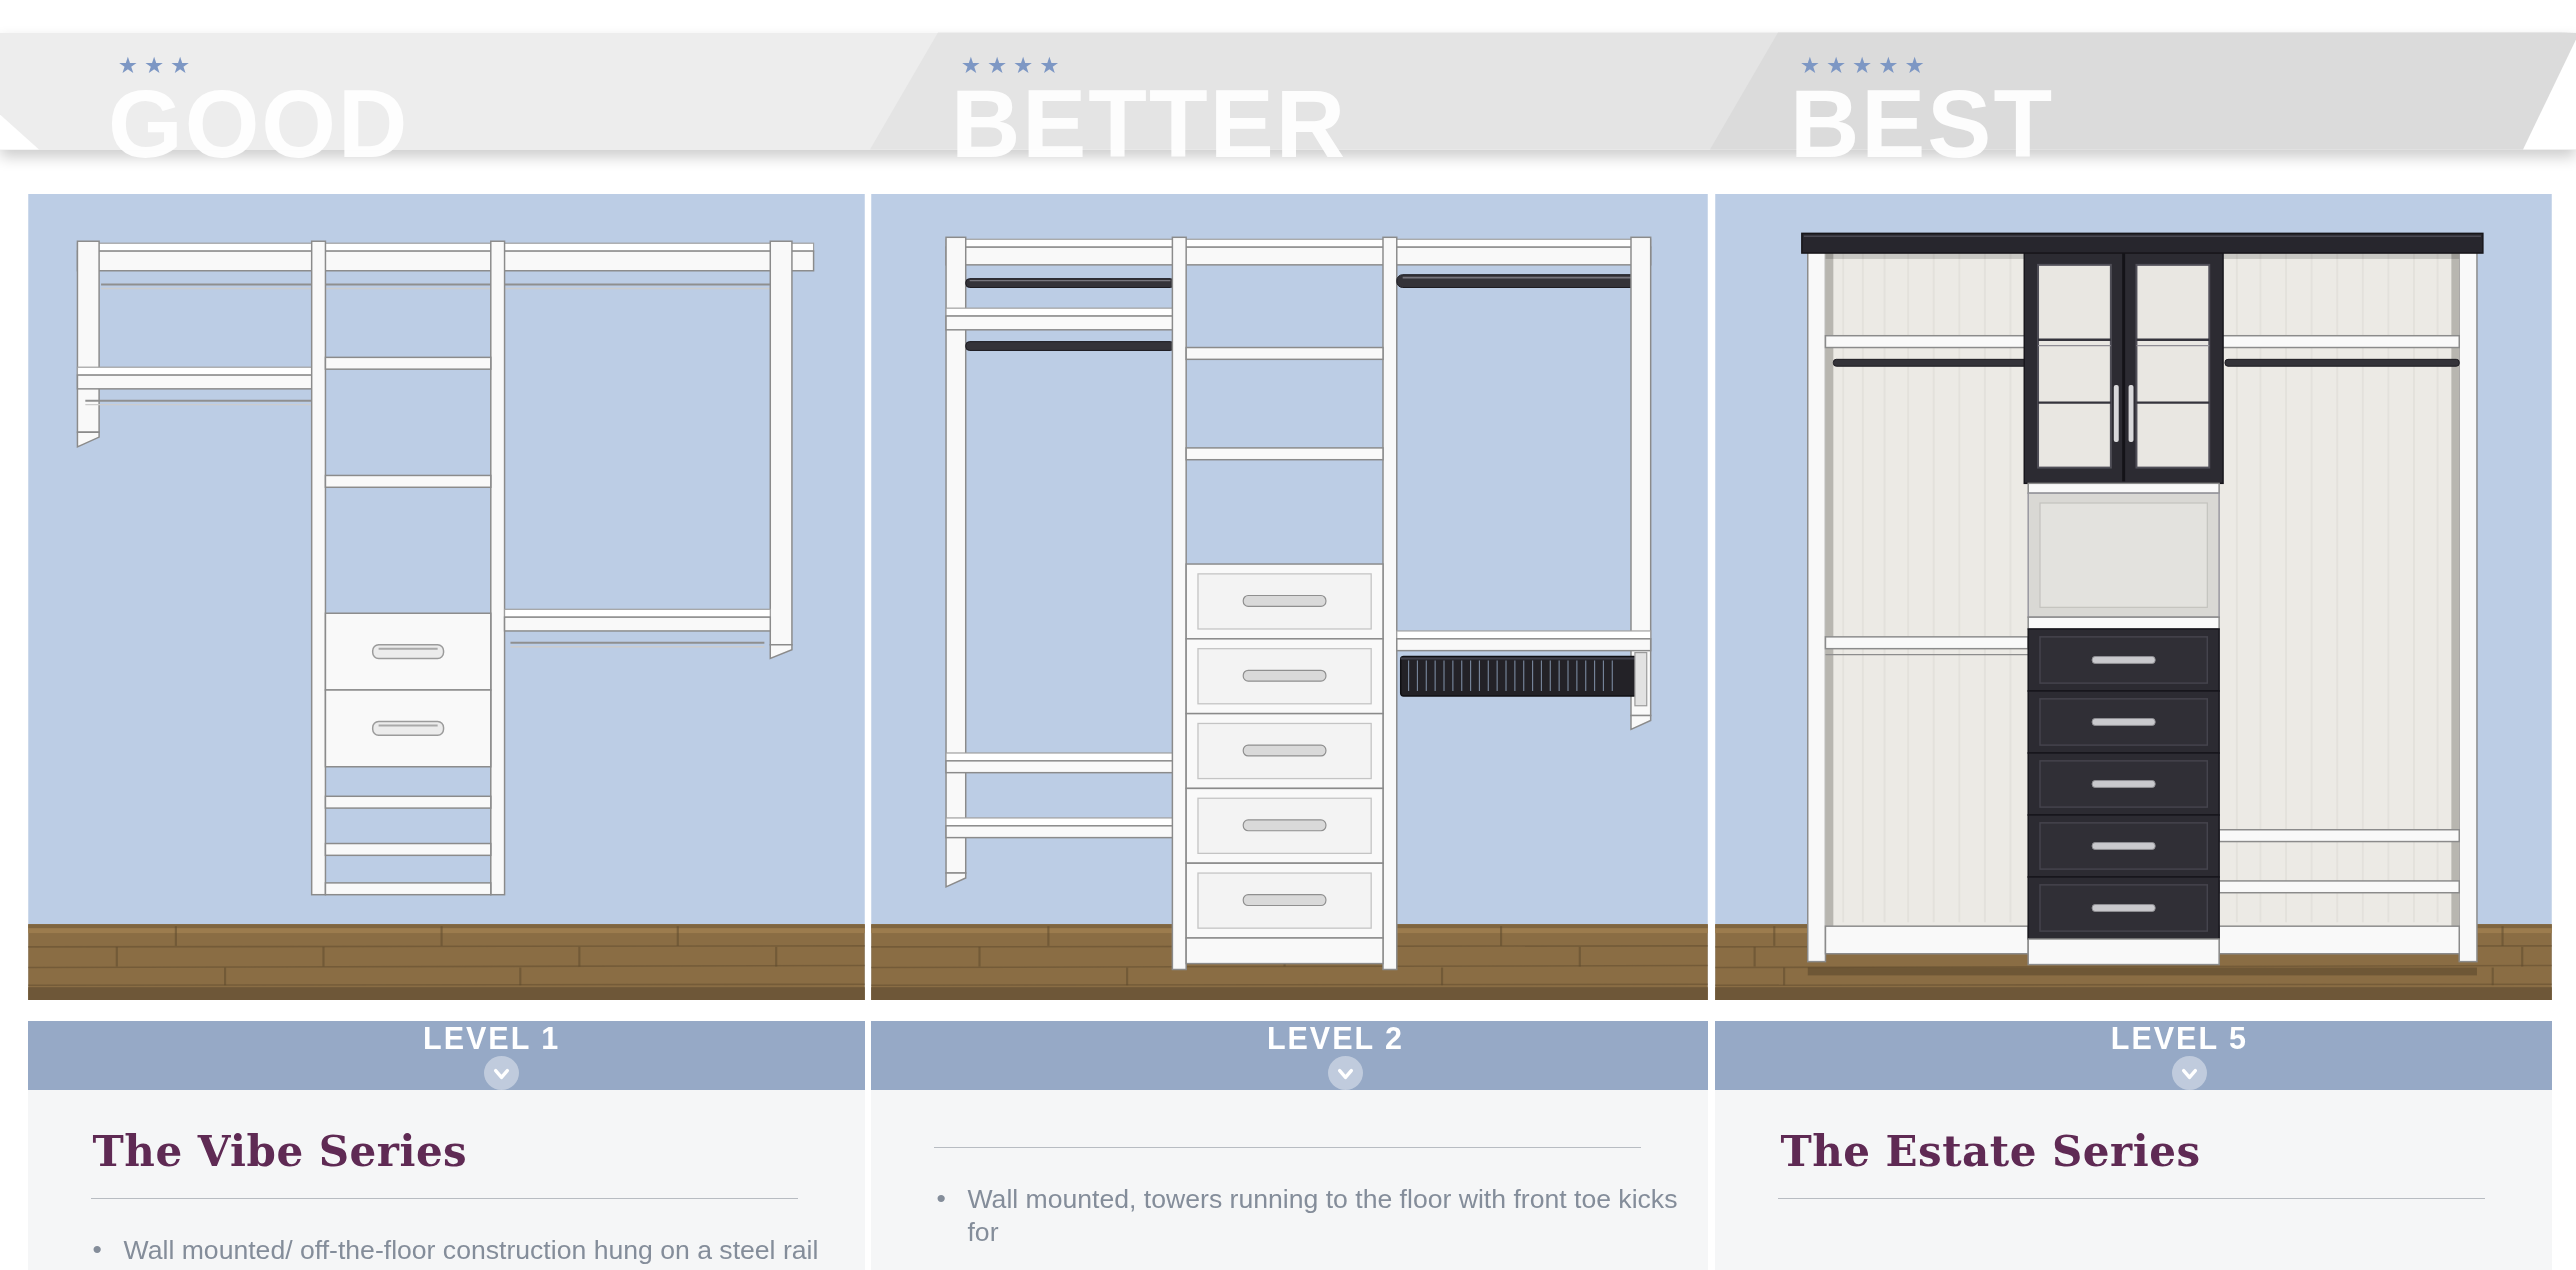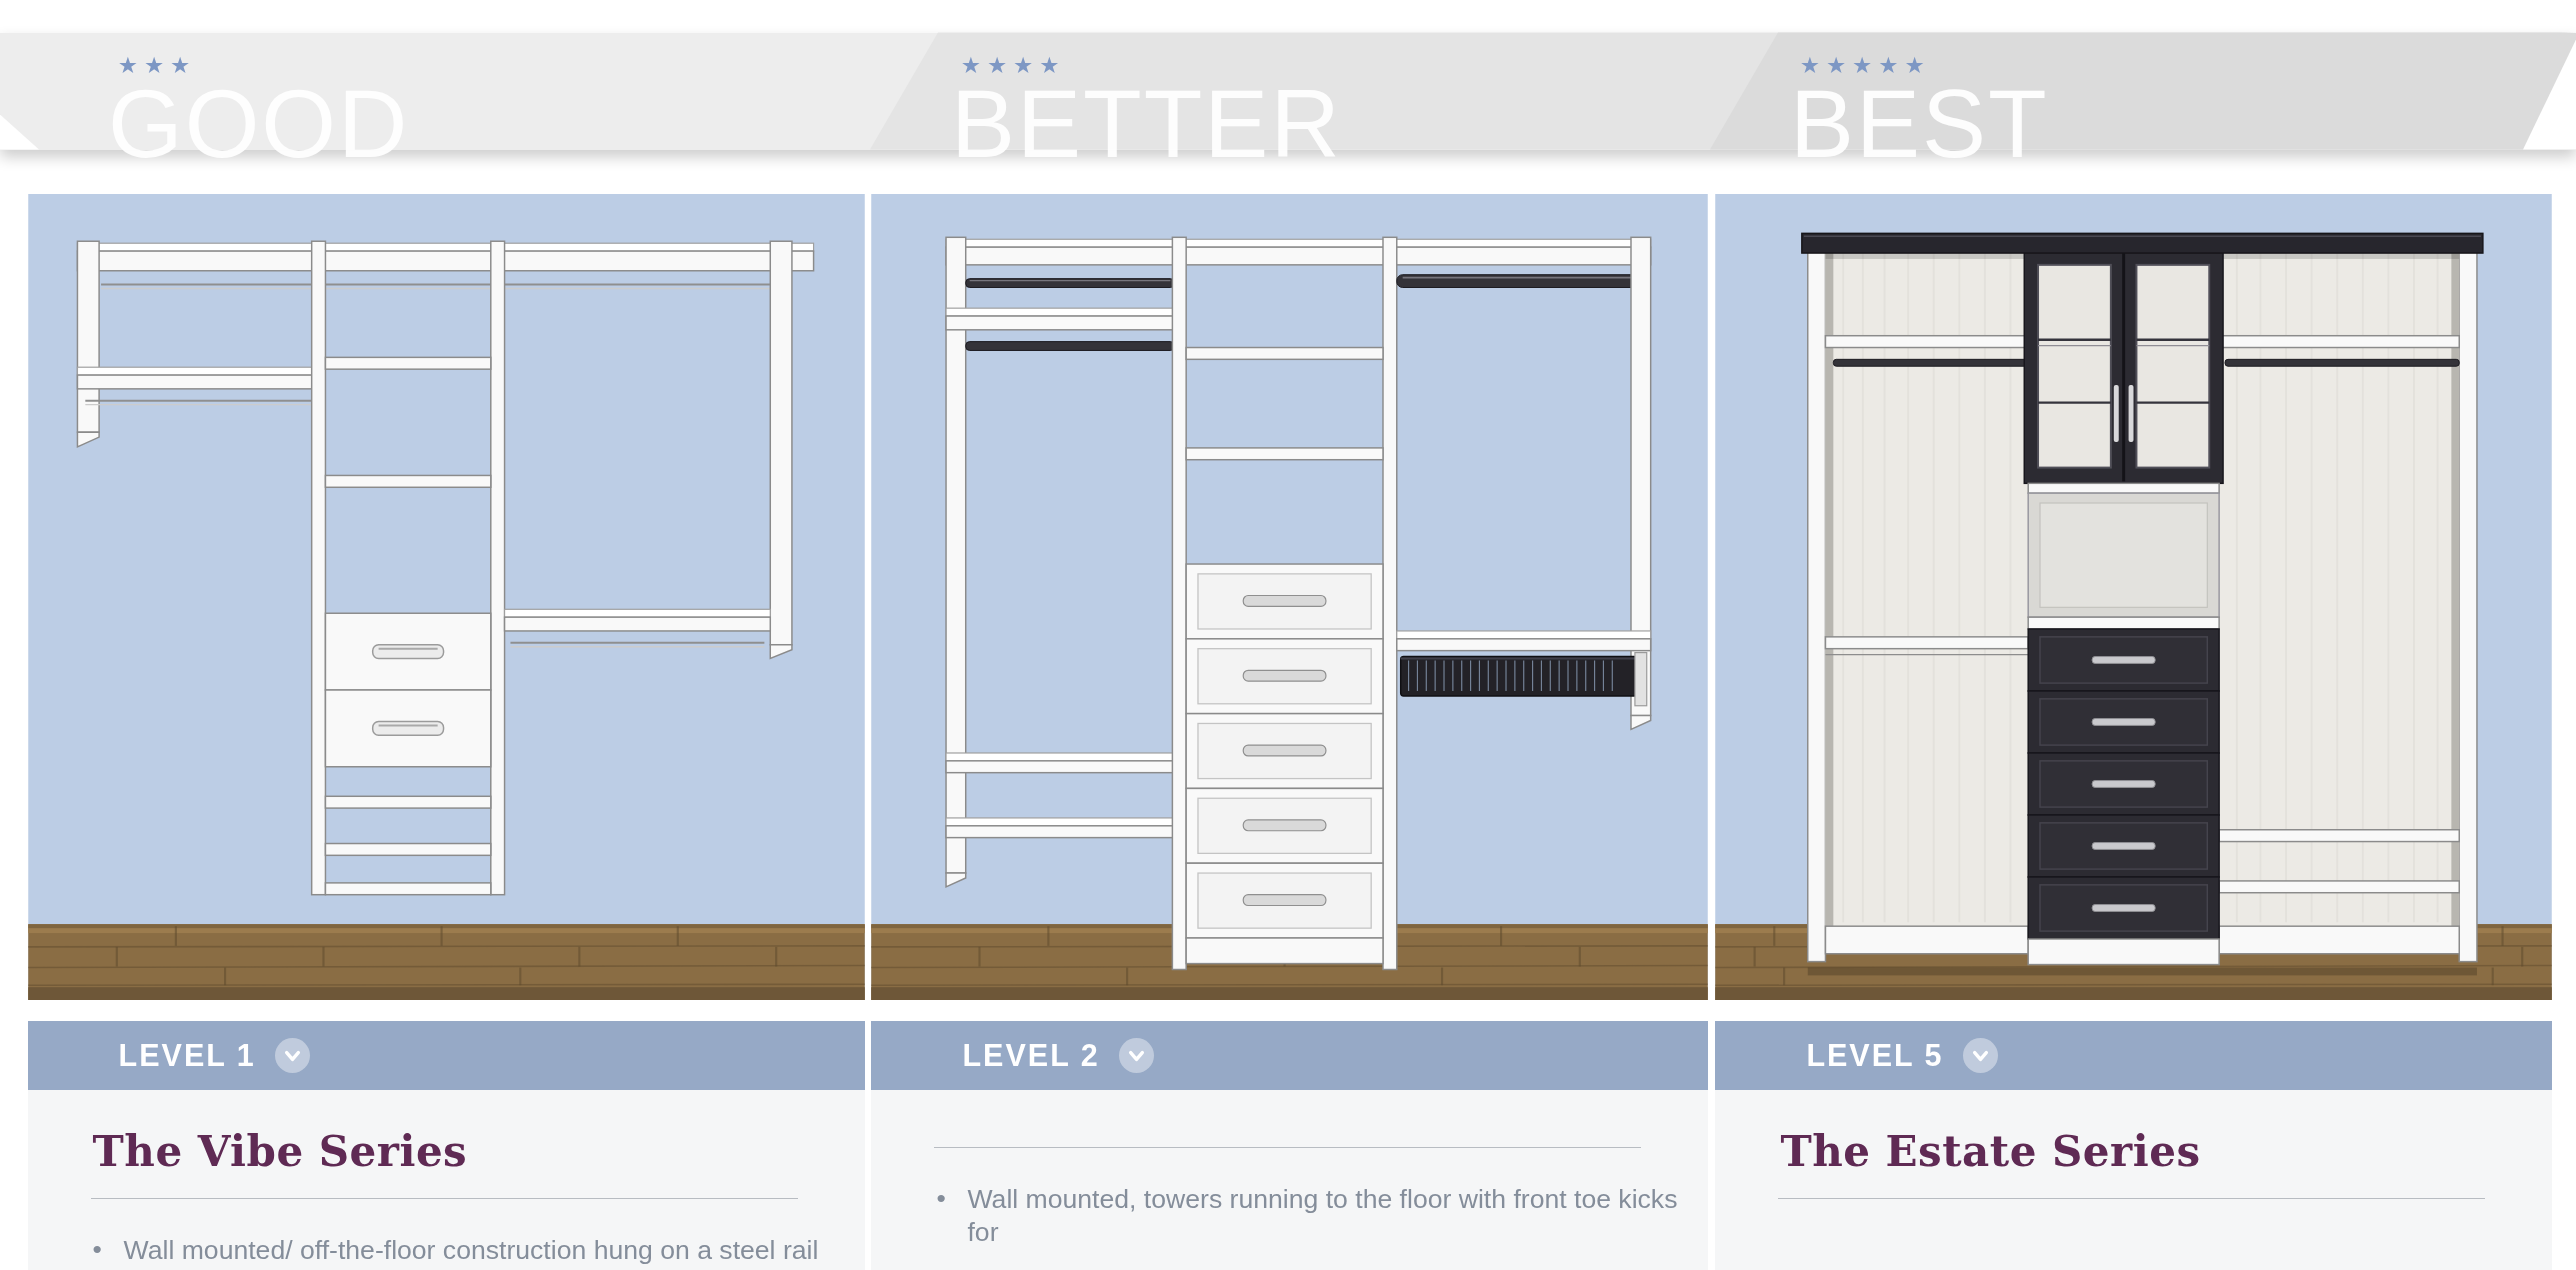--- a/index.html
+++ b/index.html
@@ -14,30 +14,30 @@
   .tier-best{background:#dbdbdb;clip-path:polygon(1778px 0,100% 0,100% 100%,1710px 100%);
     filter:drop-shadow(-5.9px 2px 5.9px rgba(0,0,0,.22));}
   .wedge-left{position:absolute;left:0;bottom:0;width:39px;height:35px;background:#ffffff;
     clip-path:polygon(0 0,0 100%,100% 100%);filter:drop-shadow(4.9px -3px 5.9px rgba(0,0,0,.18));}
   .wedge-right{position:absolute;right:0;bottom:0;width:53px;height:110px;background:#ffffff;
     clip-path:polygon(100% 0,100% 100%,0 100%);filter:drop-shadow(-4.9px 2px 5.9px rgba(0,0,0,.16));}
   .tier-content{position:absolute;top:0;height:100%;}
   .tc-0{left:108px}.tc-1{left:951px}.tc-2{left:1790px}
   .tier-stars{position:absolute;top:19.7px;left:9.8px;font-size:22.6px;letter-spacing:5.9px;
     color:#7d97c4;font-family:"DejaVu Sans",sans-serif;}
-  .tier-word{position:absolute;top:43px;left:0;font-size:96px;line-height:96px;font-weight:normal;
+  .tier-word{position:absolute;top:43px;left:0;font-size:96px;line-height:96px;font-weight:bold;
     color:rgba(255,255,255,.93);letter-spacing:2px;white-space:nowrap;}
 
   
   .columns{display:grid;grid-template-columns:repeat(3,837px);gap:6.9px;margin:44px 23.6px 0 27.6px;}
   .panel{height:806px;}
   .panel svg{display:block;}
 
   .level-bar{margin-top:21.7px;height:69px;background:#96a9c6;display:flex;align-items:center;
-    padding-left:91px;box-sizing:border-box;cursor:pointer;}
+    padding-left:91px;box-sizing:border-box;cursor:pointer;flex-direction:column;}
   .level-label{color:#ffffff;font-size:30.5px;font-weight:bold;letter-spacing:2px;}
   .chev{width:35px;height:35px;border-radius:50%;background:rgba(255,255,255,.40);
     margin-left:19.7px;display:flex;align-items:center;justify-content:center;}
 
   .card{background:#f5f6f7;height:180px;padding:35px 0 0 63px;box-sizing:content-box;}
   .series-title{margin:2px;font-family:"DejaVu Serif","Liberation Serif",serif;font-weight:600;
     font-size:42px;color:#5f2a54;letter-spacing:0.5px;}
   .rule{margin-top:21.7px;width:707px;border-top:1px solid #b8bcc2;height:0;}
   .bullets{list-style:none;margin:35px 0 0 0;padding:0;font-size:26.6px;color:#848d9a;}
   .bullets li{position:relative;padding-left:33px;line-height:1.25;}

